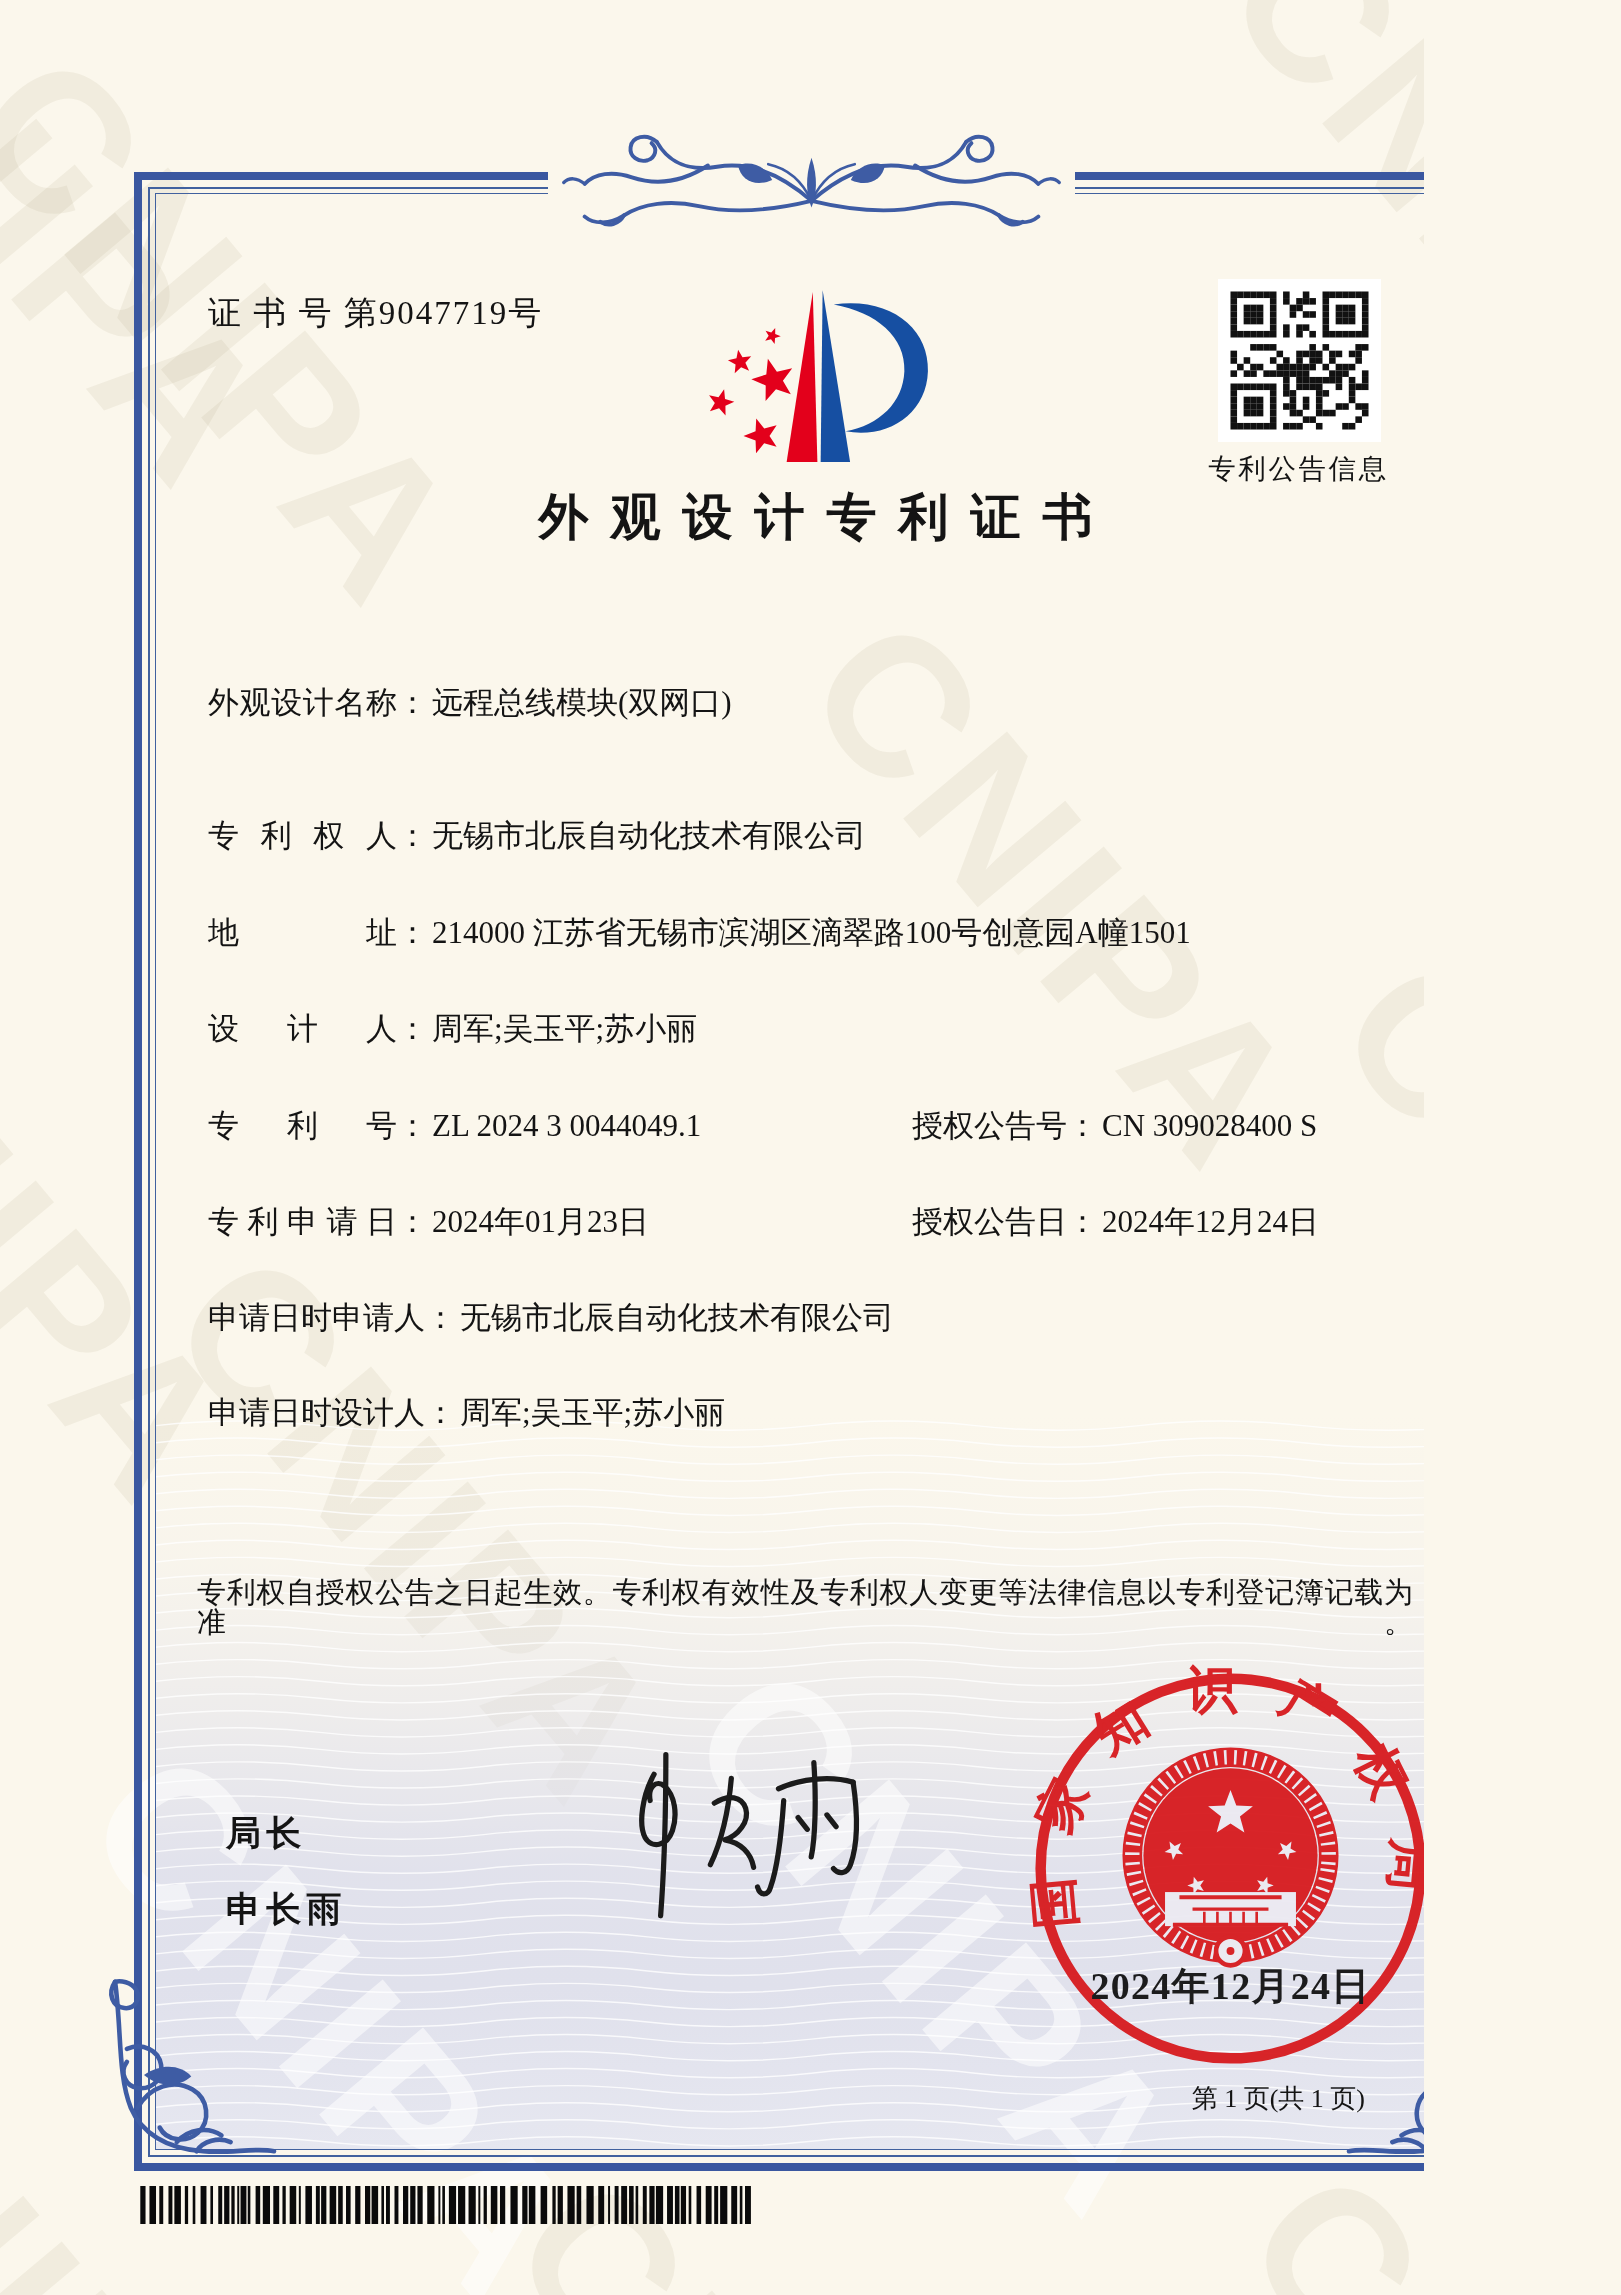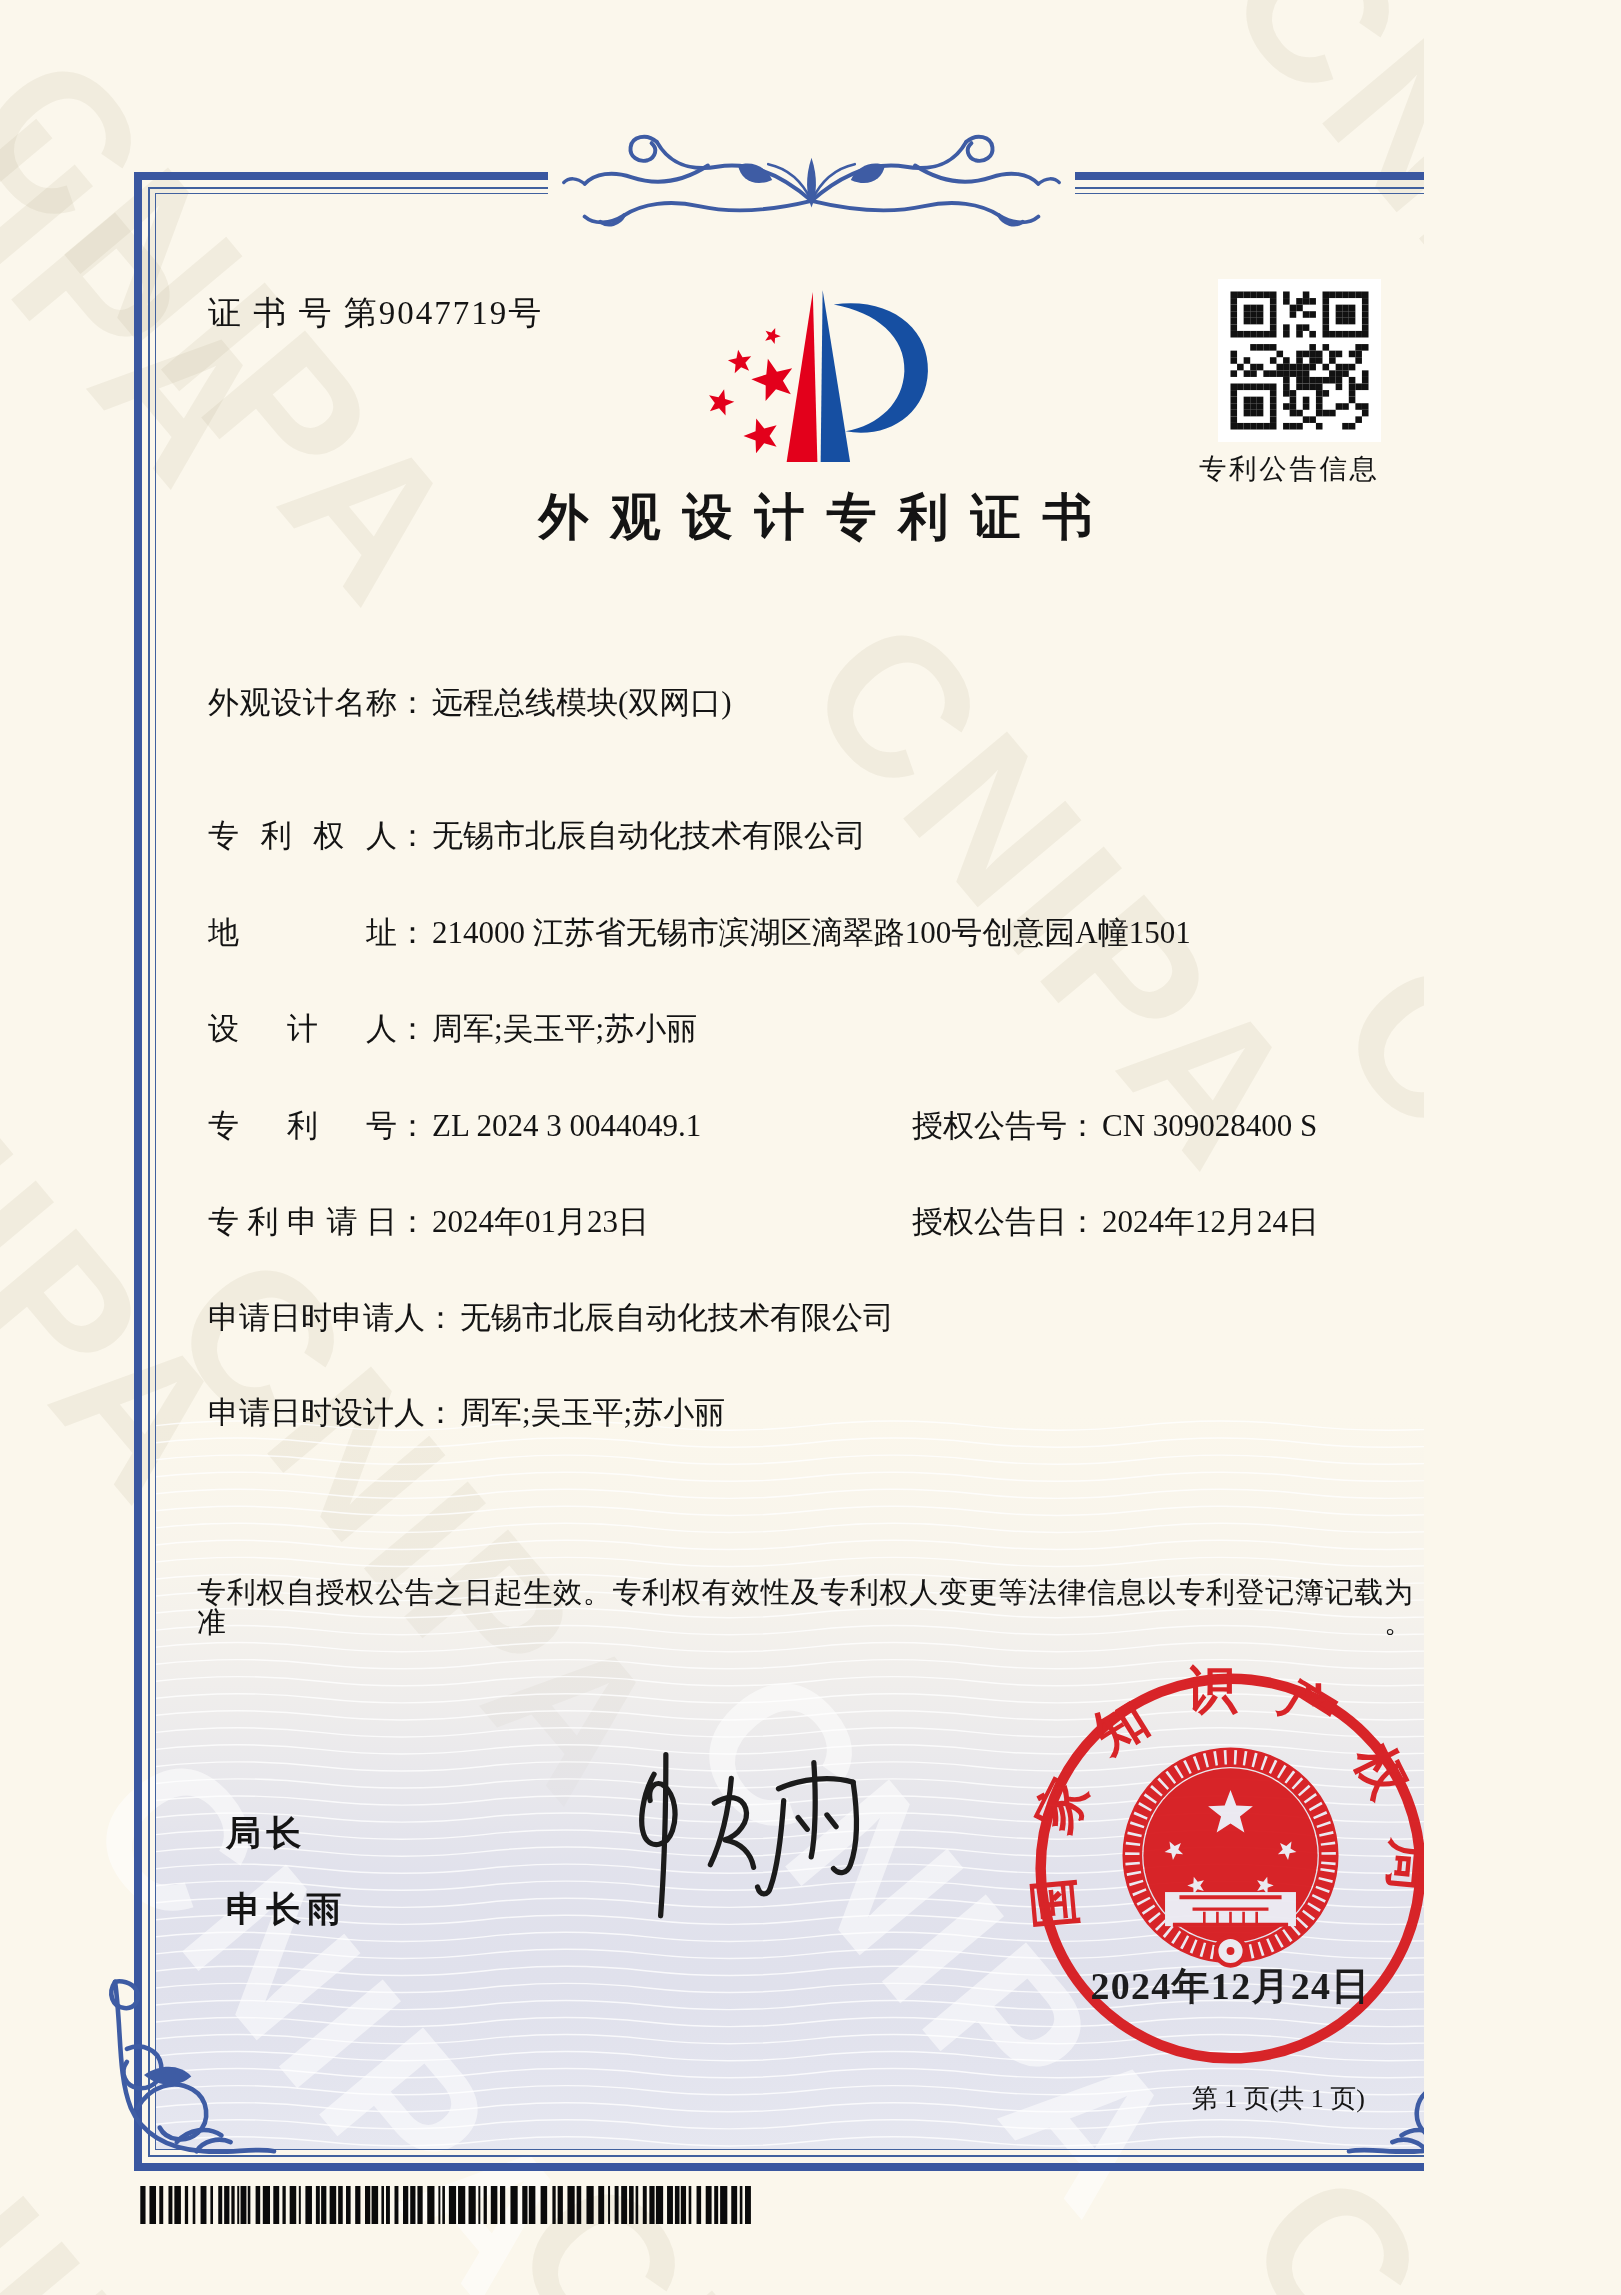--- a/index.html
+++ b/index.html
@@ -27,21 +27,21 @@
   #topOrn{position:absolute;left:548px;top:122px;z-index:4;background:#FBF7EC;}
   .corner{position:absolute;z-index:4;}
   #cornerBL{left:98px;top:1970px;}
   #cornerBR{left:1328px;top:1970px;transform:scaleX(-1);}
 
   
   .c{position:absolute;z-index:5;}
   .certno{left:208px;top:291px;font-size:33px;letter-spacing:2px;}
   .logo{left:699px;top:274px;}
   .qrbox{left:1218px;top:279px;width:163px;height:163px;background:#ffffff;}
-  .qrcap{left:1199px;top:451px;width:199px;text-align:left;font-size:27.5px;letter-spacing:2.6px;}
+  .qrcap{left:1199px;top:451px;width:199px;text-align:center;font-size:27.5px;letter-spacing:2.6px;}
   .title{left:134px;top:484px;width:1363px;text-align:center;font-size:50px;font-weight:bold;
          letter-spacing:22px;text-indent:22px;}
 
   .row{left:208px;font-size:31px;white-space:nowrap;}
   .rowR{left:912px;font-size:31px;white-space:nowrap;}
   .flabel{display:inline-block;width:189px;text-align:justify;text-align-last:justify;}
   .flabel.auto{width:auto;text-align-last:auto;}
   .val{margin-left:4px;}
   #r1{top:682px}#r2{top:815px}#r3{top:912px}#r4{top:1008px}
   #r5{top:1105px}#r5r{top:1105px}#r6{top:1201px}#r6r{top:1201px}

